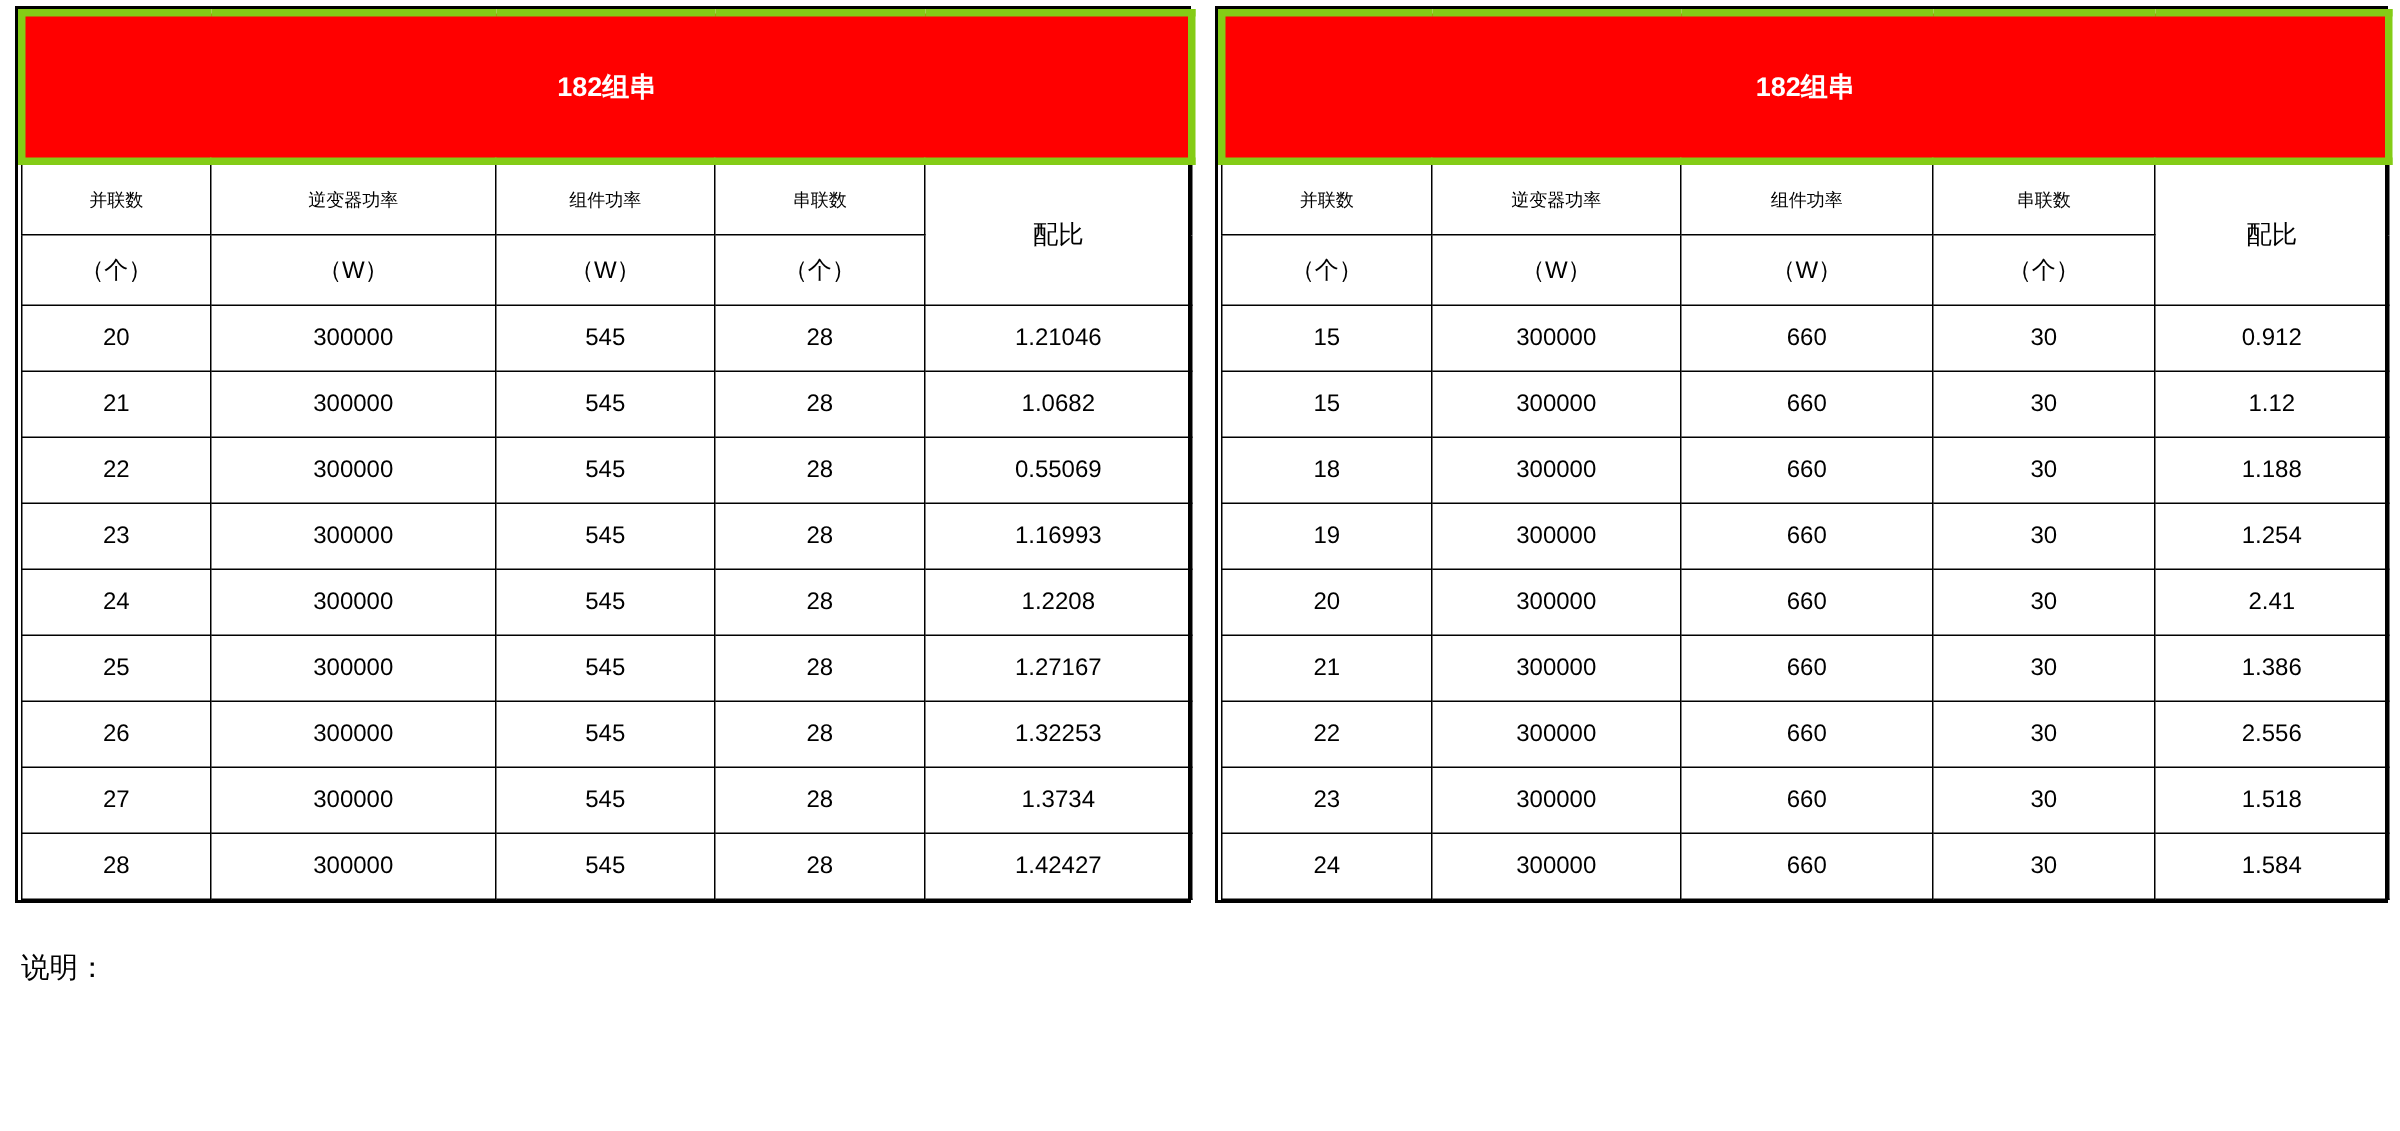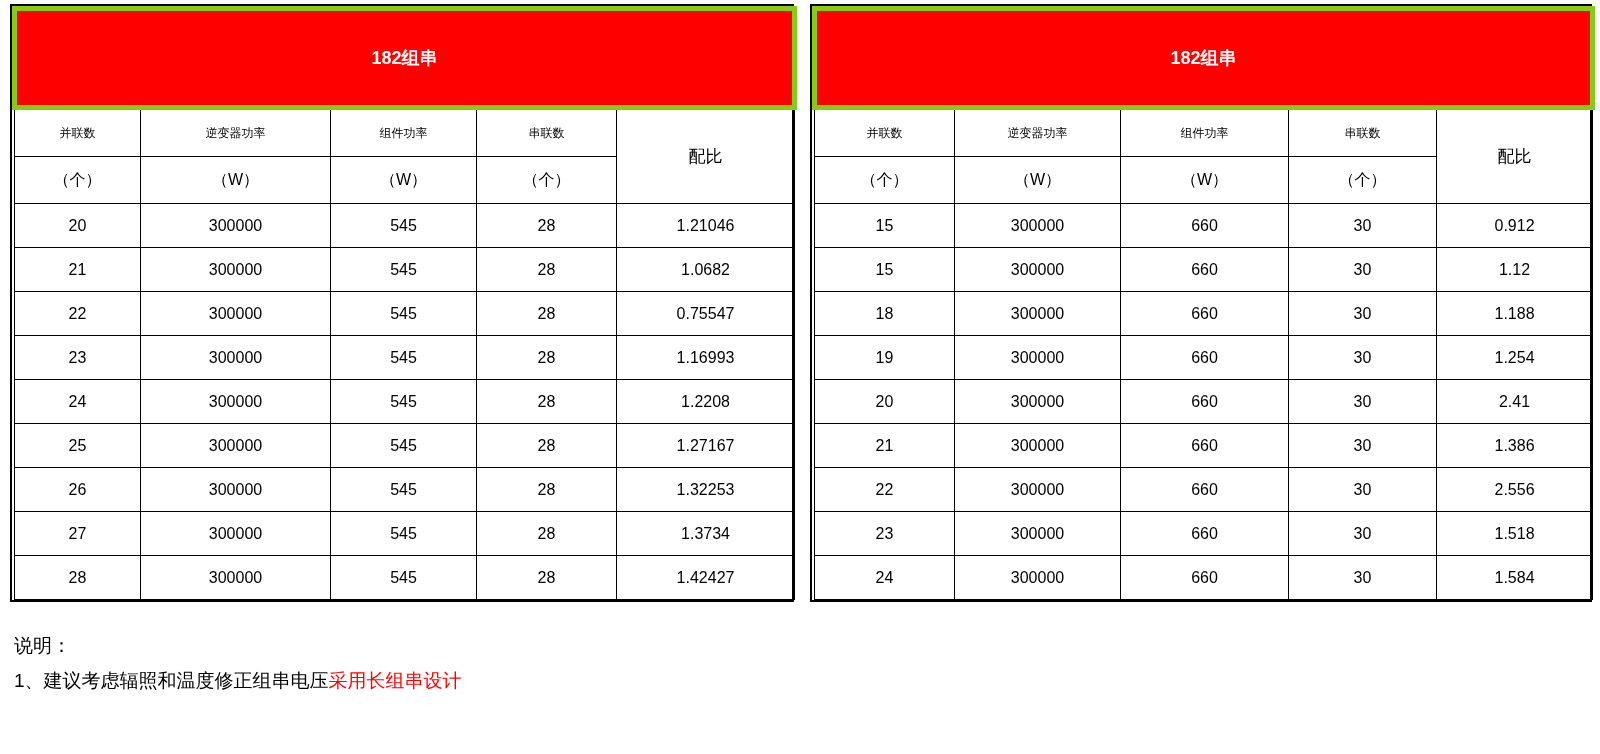--- a/index.html
+++ b/index.html
@@ -147,21 +147,21 @@
             <td class="data-cell">300000</td>
             <td class="data-cell">545</td>
             <td class="data-cell">28</td>
             <td class="data-cell">1.0682</td>
           </tr>
           <tr>
             <td class="data-cell">22</td>
             <td class="data-cell">300000</td>
             <td class="data-cell">545</td>
             <td class="data-cell">28</td>
-            <td class="data-cell">0.75547</td>
+            <td class="data-cell">0.55069</td>
           </tr>
           <tr>
             <td class="data-cell">23</td>
             <td class="data-cell">300000</td>
             <td class="data-cell">545</td>
             <td class="data-cell">28</td>
             <td class="data-cell">1.16993</td>
           </tr>
           <tr>
             <td class="data-cell">24</td>
@@ -293,16 +293,15 @@
             <td class="data-cell">1.584</td>
           </tr>
         </tbody>
       </table>
     </div>
 
   </div>
 
   <div class="notes">
     <div class="note-line">说明：</div>
-    <div class="note-line"><span>1、建议考虑辐照和温度修正组串电压</span><span class="red">采用长组串设计</span></div>
   </div>
 
 </div>
 
 </body></html>

